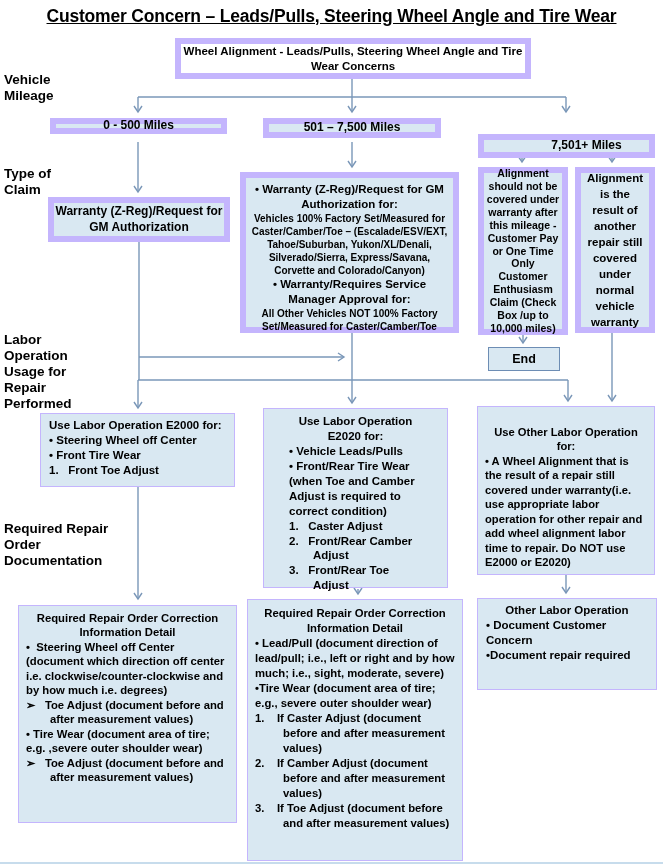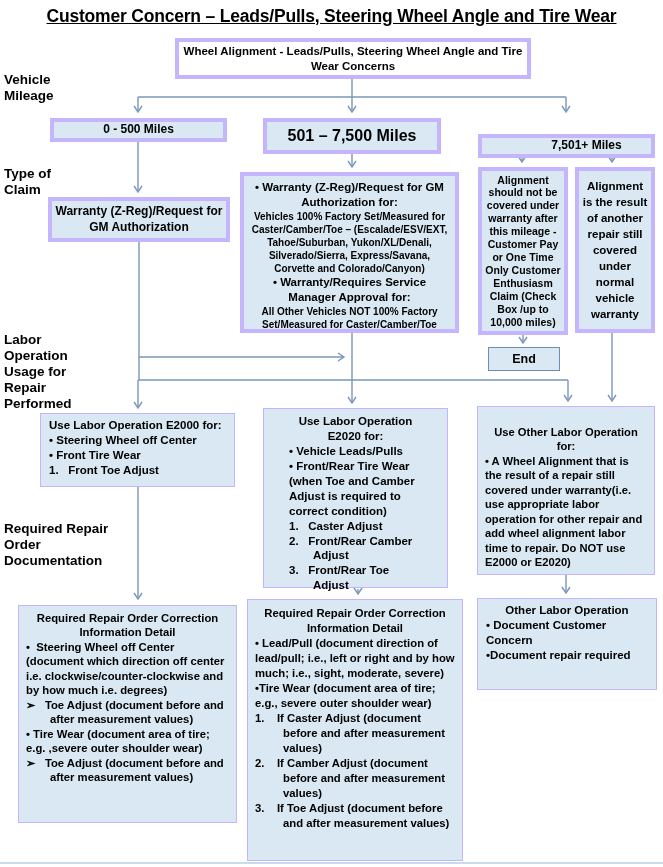--- a/index.html
+++ b/index.html
@@ -1,21 +1,21 @@
 <!DOCTYPE html>
 <html><head>
 <meta charset="utf-8">
 <style>
   html,body{margin:0;padding:0;background:#fff;}
   #page{position:relative;width:663px;height:867px;background:#fff;overflow:hidden;
         font-family:"Liberation Sans",sans-serif;font-weight:700;color:#000;}
   #page-title{position:absolute;left:0;top:6px;width:663px;text-align:center;
         font-size:17.5px;text-decoration:underline;letter-spacing:-0.2px;}
   .rowlabel{position:absolute;font-size:13.5px;line-height:1.18;}
-  .box{position:absolute;box-sizing:border-box;background:#d9e8f2;border:4px solid #c4b5fd;
+  .box{position:absolute;box-sizing:border-box;background:#d9e8f2;border:6px solid #c4b5fd;
         font-size:11.5px;line-height:1.3;}
   .white{background:#ffffff;}
   .thin{border-width:1.5px;}
   .endb{border:1.5px solid #6d8db4;}
   .cflex{display:flex;align-items:center;justify-content:center;text-align:center;}
   .ln{white-space:pre-wrap;text-align:left;}
   .h{text-align:center;}
   .hang24{padding-left:24px;text-indent:-24px;}
   .hang28{padding-left:28px;text-indent:-28px;}
   svg.connectors{position:absolute;left:0;top:0;z-index:0;pointer-events:none;}
@@ -65,22 +65,22 @@
     </g>
   </svg>
 
   <div class="rowlabel" style="left:4px;top:72px;width:60px;">Vehicle Mileage</div>
   <div class="rowlabel" style="left:4px;top:166px;width:55px;">Type of Claim</div>
   <div class="rowlabel" style="left:4px;top:332px;width:80px;">Labor Operation Usage for Repair Performed</div>
   <div class="rowlabel" style="left:4px;top:521px;width:105px;">Required Repair Order Documentation</div>
 
   <div class="box white cflex" style="left:175px;top:38px;width:356px;height:41px;font-size:11.5px;">Wheel Alignment - Leads/Pulls, Steering Wheel Angle and Tire Wear Concerns</div>
 
-  <div class="box cflex" style="left:50px;top:118px;width:177px;height:24px;font-size:12px;">0 - 500 Miles</div>
-  <div class="box cflex" style="left:263px;top:118px;width:178px;height:36px;font-size:16px;">501 – 7,500 Miles</div>
+  <div class="box cflex" style="left:50px;top:118px;width:177px;height:16px;font-size:12px;">0 - 500 Miles</div>
+  <div class="box cflex" style="left:263px;top:118px;width:178px;height:20px;font-size:12px;">501 – 7,500 Miles</div>
   <div class="box cflex" style="left:478px;top:134px;width:177px;height:24px;font-size:12px;padding-left:40px;">7,501+ Miles</div>
 
   <div class="box cflex" style="left:48px;top:197px;width:182px;height:45px;font-size:12px;">Warranty (Z-Reg)/Request for GM  Authorization</div>
 
   <div class="box" style="left:240px;top:172px;width:219px;height:161px;padding:4px 5px;">
     <div class="ln h" style="font-size:11.5px;">• Warranty (Z-Reg)/Request for GM Authorization for:</div>
     <div class="ln h" style="font-size:10px;line-height:1.3;text-align:center;">Vehicles 100% Factory Set/Measured for Caster/Camber/Toe – (Escalade/ESV/EXT, Tahoe/Suburban, Yukon/XL/Denali, Silverado/Sierra, Express/Savana,  Corvette and Colorado/Canyon)</div>
     <div class="ln h" style="font-size:11.5px;">• Warranty/Requires Service Manager Approval for:</div>
     <div class="ln h" style="font-size:10px;line-height:1.3;">All Other Vehicles NOT 100% Factory Set/Measured for Caster/Camber/Toe</div>
   </div>

